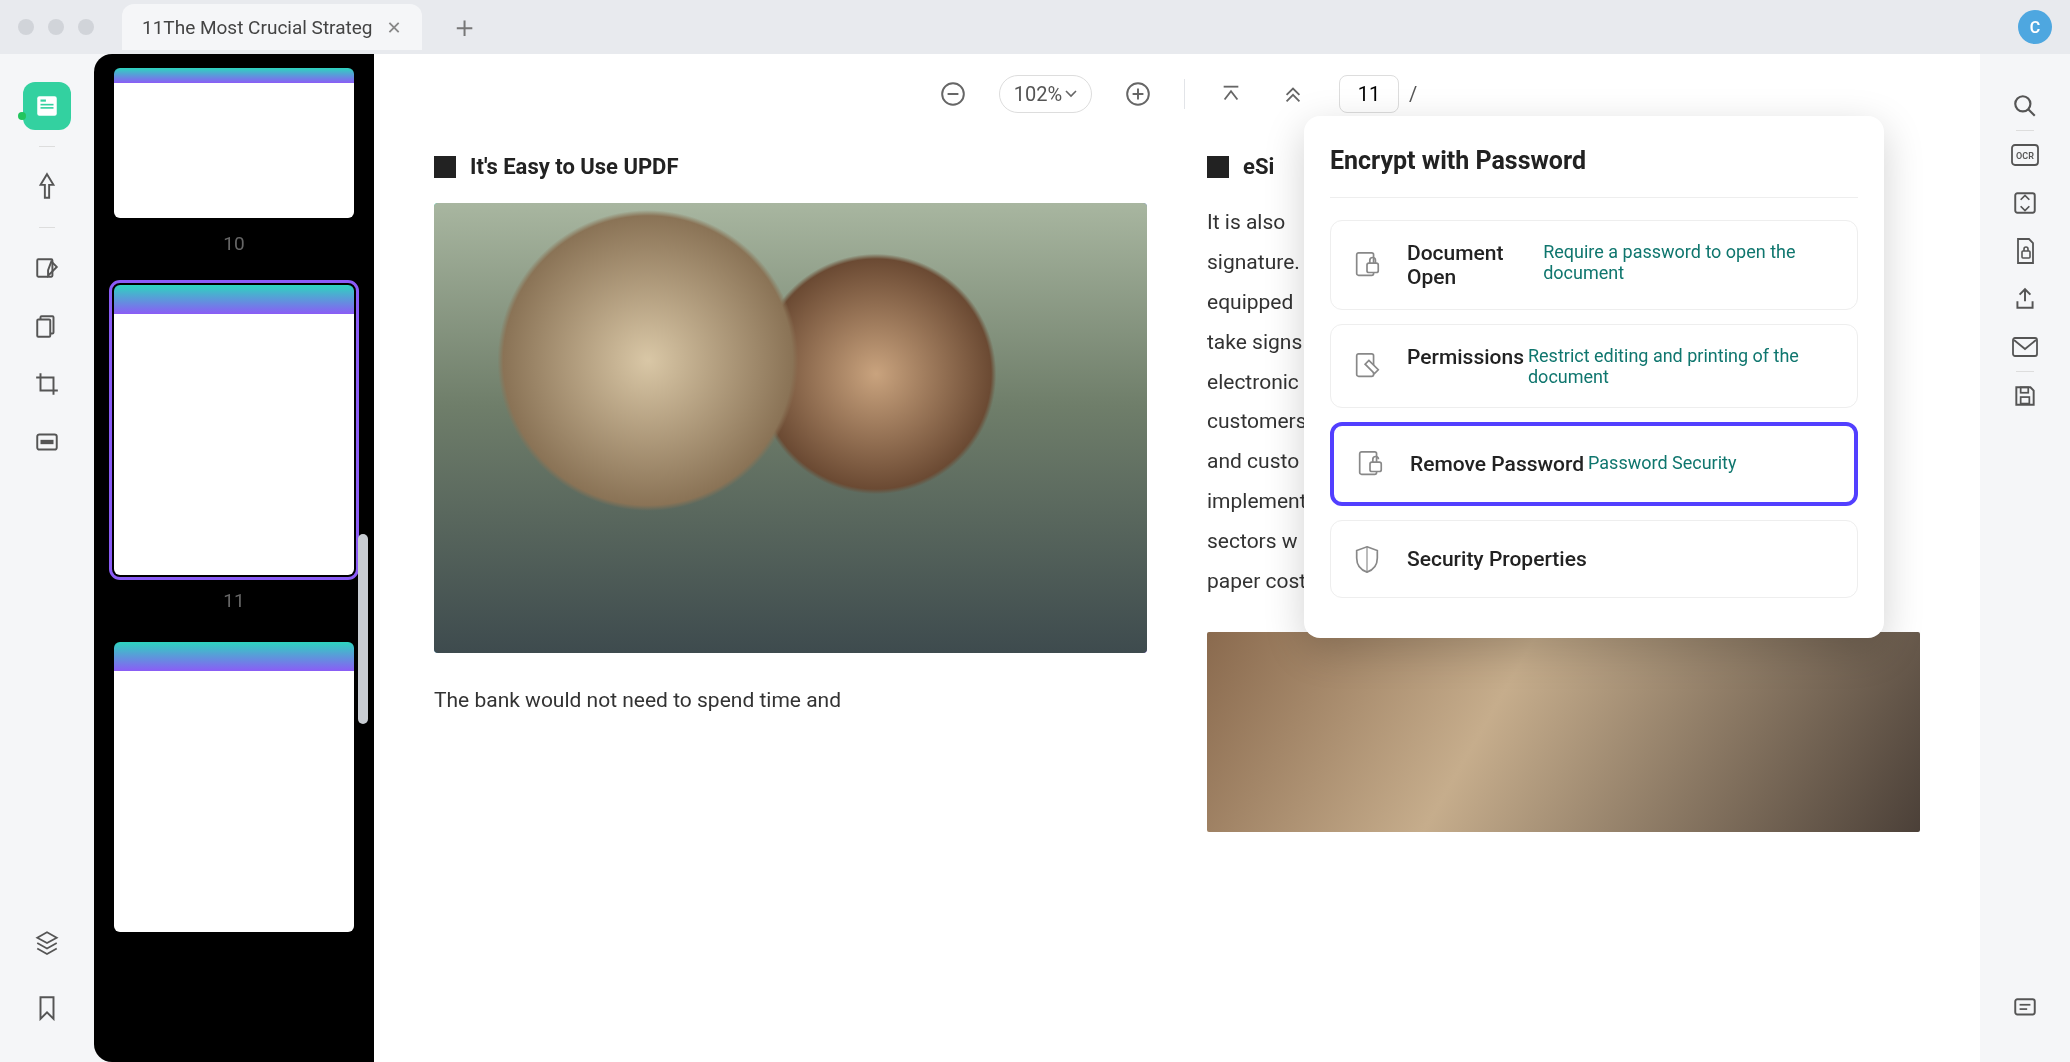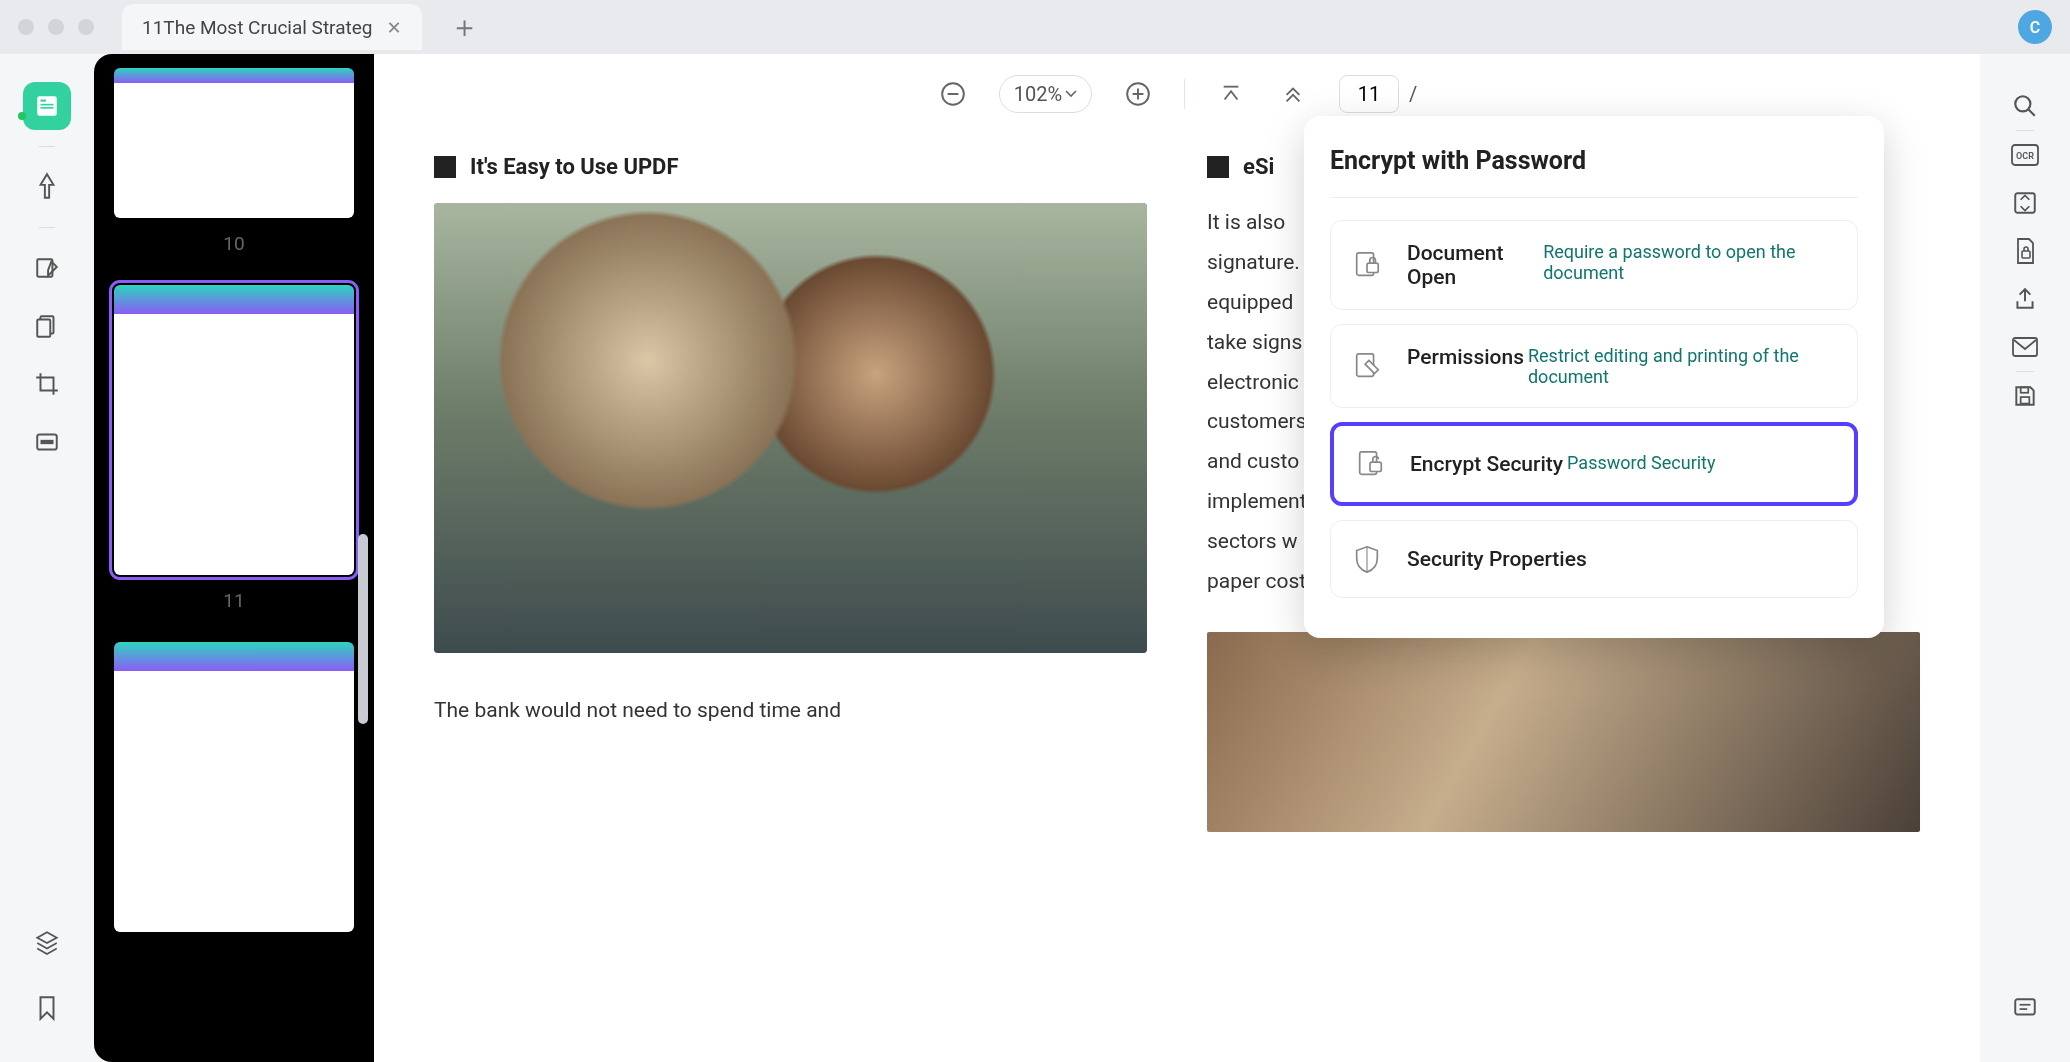--- a/index.html
+++ b/index.html
@@ -32,21 +32,21 @@
   .zoom-box { display: flex; align-items: center; gap: 3px; border: 1px solid #ddd; border-radius: 19px; padding: 6px 14px; }
   .page-box { display: flex; align-items: center; gap: 10px; }
   .page-input { border: 1px solid #ddd; border-radius: 8px; padding: 6px 14px; width: 60px; text-align: center; font-size: 20px; }
   .vsep { width: 1px; height: 30px; background: #e2e4e8; }
   .page-view { padding: 20px 60px; display: flex; gap: 60px; height: calc(100% - 80px); overflow: hidden; }
   .page-col { flex: 1; }
   .h2 { font-size: 22px; font-weight: 700; color: #222; margin-bottom: 24px; display: flex; align-items: center; gap: 14px; }
   .sq { width: 22px; height: 22px; background: #222; }
   .hero { width: 100%; height: 450px; background: linear-gradient(135deg,#2dd4bf,#8b5cf6); border-radius: 4px; display: flex; align-items: center; justify-content: center; color: rgba(255,255,255,.0); position: relative; overflow: hidden; }
   .photo-ph { position: absolute; inset: 0; background: radial-gradient(circle at 30% 35%, #d9c7a6 0%, #8a7356 25%, transparent 26%), radial-gradient(circle at 62% 38%, #c9a37e 0%, #6b4a33 22%, transparent 23%), linear-gradient(#a8b6a0 0%, #6f7e6a 45%, #3e4b4e 100%); }
-  .body-text { font-size: 21px; line-height: 1.9; color: #333; text-align: justify; margin-top: 38px; }
+  .body-text { font-size: 21px; line-height: 1.9; color: #333; text-align: justify; margin-top: 28px; }
   .body-text.col2 { margin-top: 0; }
   .photo2 { width: 100%; height: 200px; margin-top: 30px; background: linear-gradient(120deg,#8a6a4e 0%, #c6ad8c 40%, #4b4038 100%); border-radius: 2px; }
   .right-tools { width: 90px; padding-top: 28px; display: flex; flex-direction: column; align-items: center; }
   .right-tools .group-sep { width: 18px; height: 1px; background: #ddd; }
   .right-tools .bottom { margin-top: auto; margin-bottom: 30px; }
   .popover { position: absolute; top: 62px; right: 96px; width: 580px; background: #fff; border-radius: 16px; box-shadow: 0 12px 40px rgba(0,0,0,.18); padding: 30px 26px 26px; z-index: 50; }
   .pop-title { font-size: 25px; font-weight: 700; color: #222; padding-bottom: 22px; border-bottom: 1px solid #eee; margin-bottom: 22px; }
   .pop-item { display: flex; align-items: center; gap: 22px; padding: 20px 18px; border: 1px solid #eee; border-radius: 12px; margin-bottom: 14px; cursor: pointer; }
   .pop-item.hl { border: 4px solid #523fff; }
   .pop-icon { width: 36px; height: 36px; flex-shrink: 0; display: flex; align-items: center; justify-content: center; }
@@ -252,21 +252,21 @@
 
       <div class="pop-item hl">
         <div class="pop-icon">
           <svg width="30" height="30" viewBox="0 0 32 32">
               <rect x="5" y="3" width="18" height="24" rx="2" fill="none" stroke="#888" stroke-width="1.8"></rect>
               <rect x="16" y="14" width="12" height="10" rx="2" fill="#fff" stroke="#888" stroke-width="1.8"></rect>
               <path d="M19 14 v-3 a3 3 0 0 1 6 0" fill="none" stroke="#888" stroke-width="1.8"></path>
             </svg>
         </div>
         <div class="pop-labels">
-          <div class="pop-primary">Encrypt Security</div>
+          <div class="pop-primary">Remove Password</div>
           <div class="pop-secondary">Password Security</div>
         </div>
       </div>
 
       <div class="pop-item">
         <div class="pop-icon">
           <svg width="30" height="30" viewBox="0 0 32 32">
               <path d="M16 3 L27 7 V15 C27 23 22 28 16 30 C10 28 5 23 5 15 V7 Z" fill="none" stroke="#888" stroke-width="1.8"></path>
               <line x1="16" y1="3" x2="16" y2="30" stroke="#888" stroke-width="1.2"></line>
             </svg>

